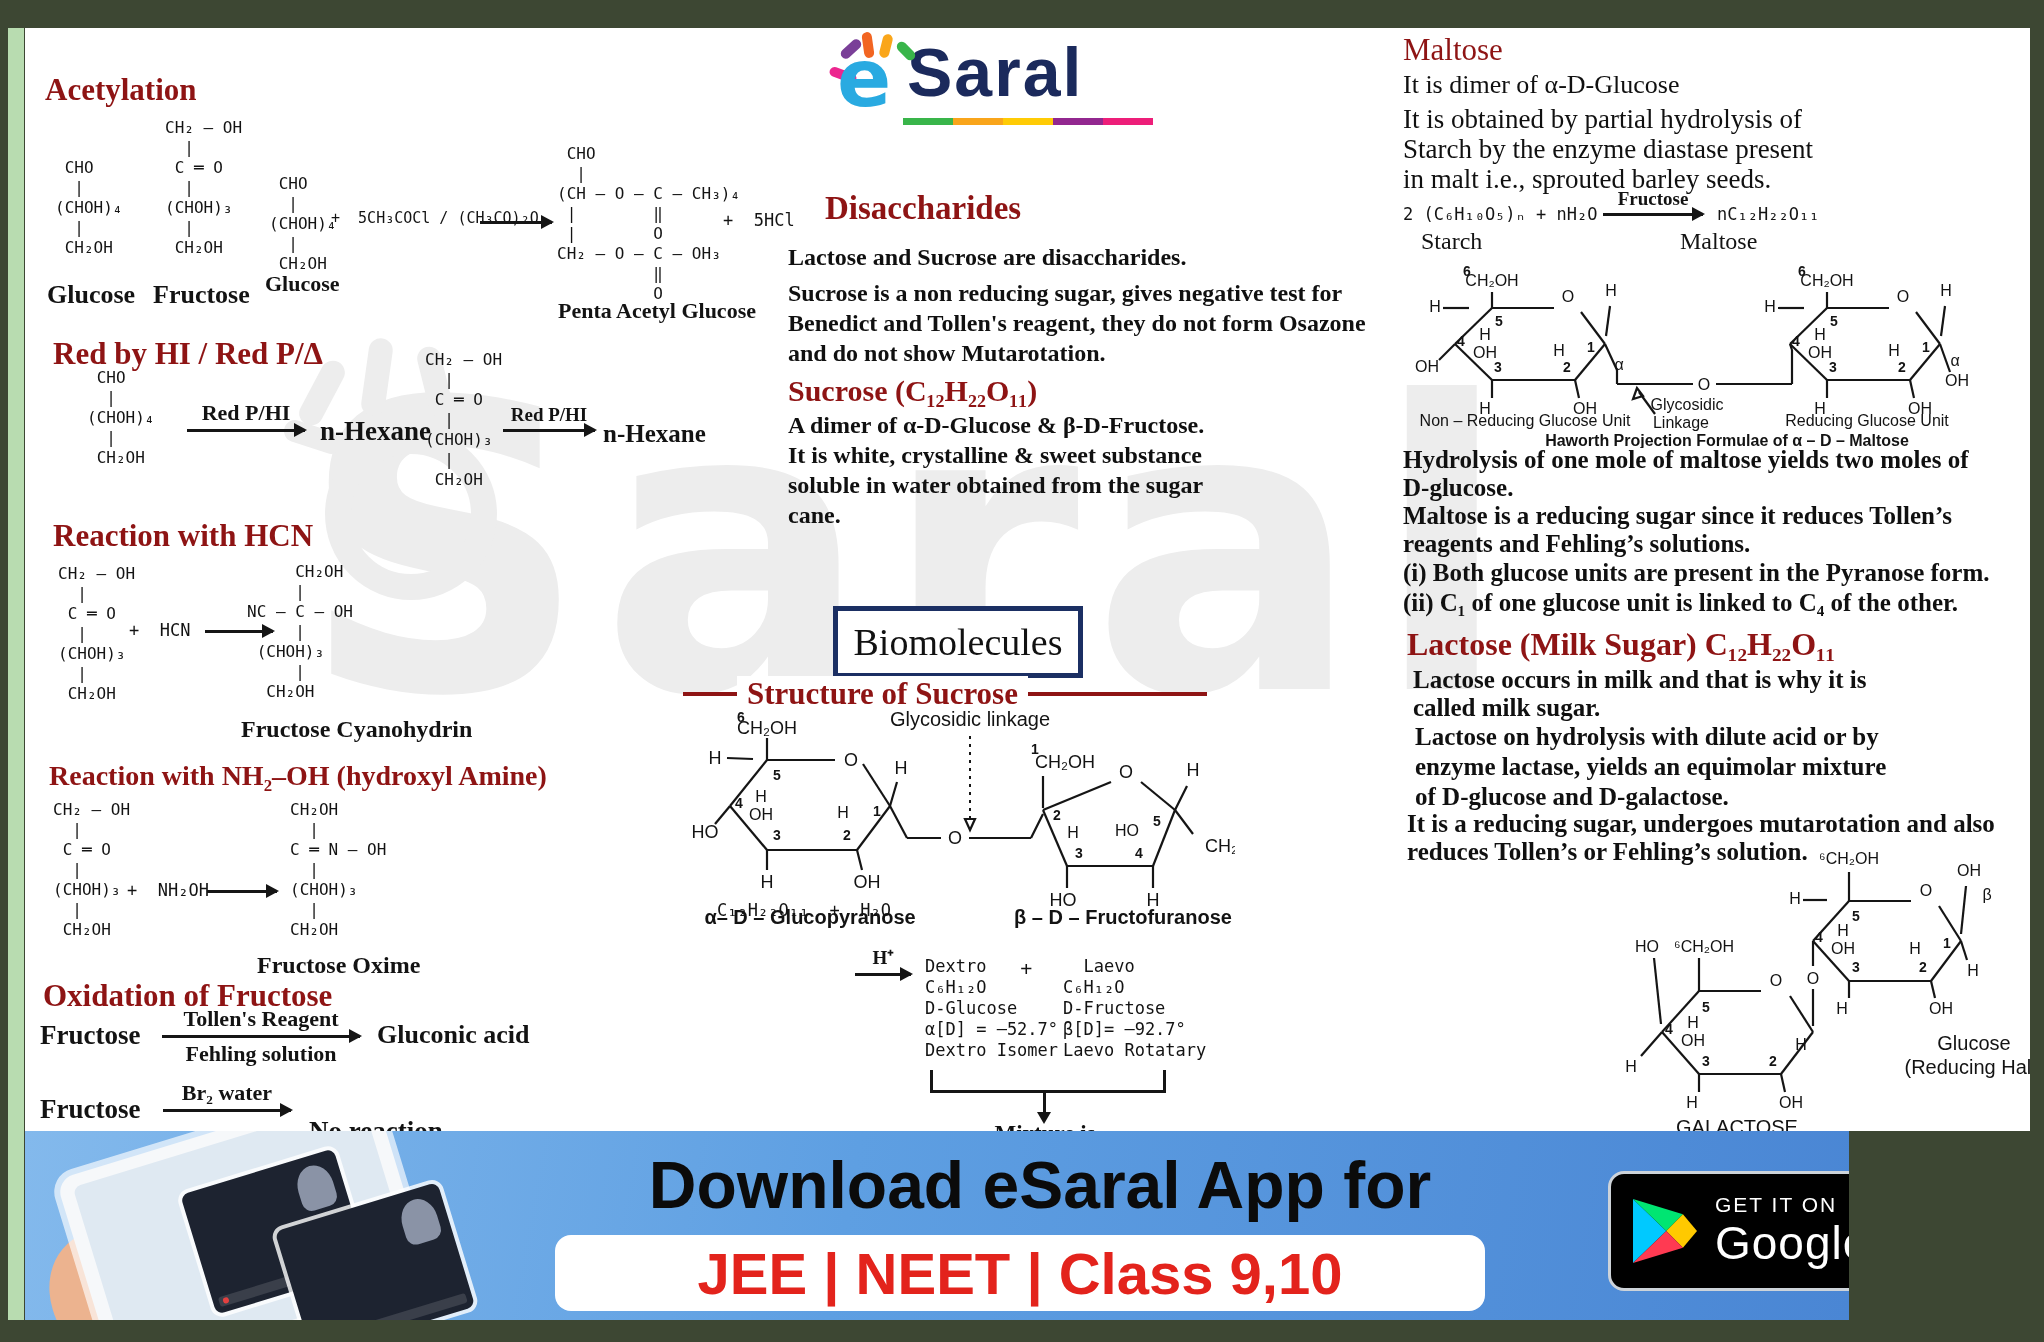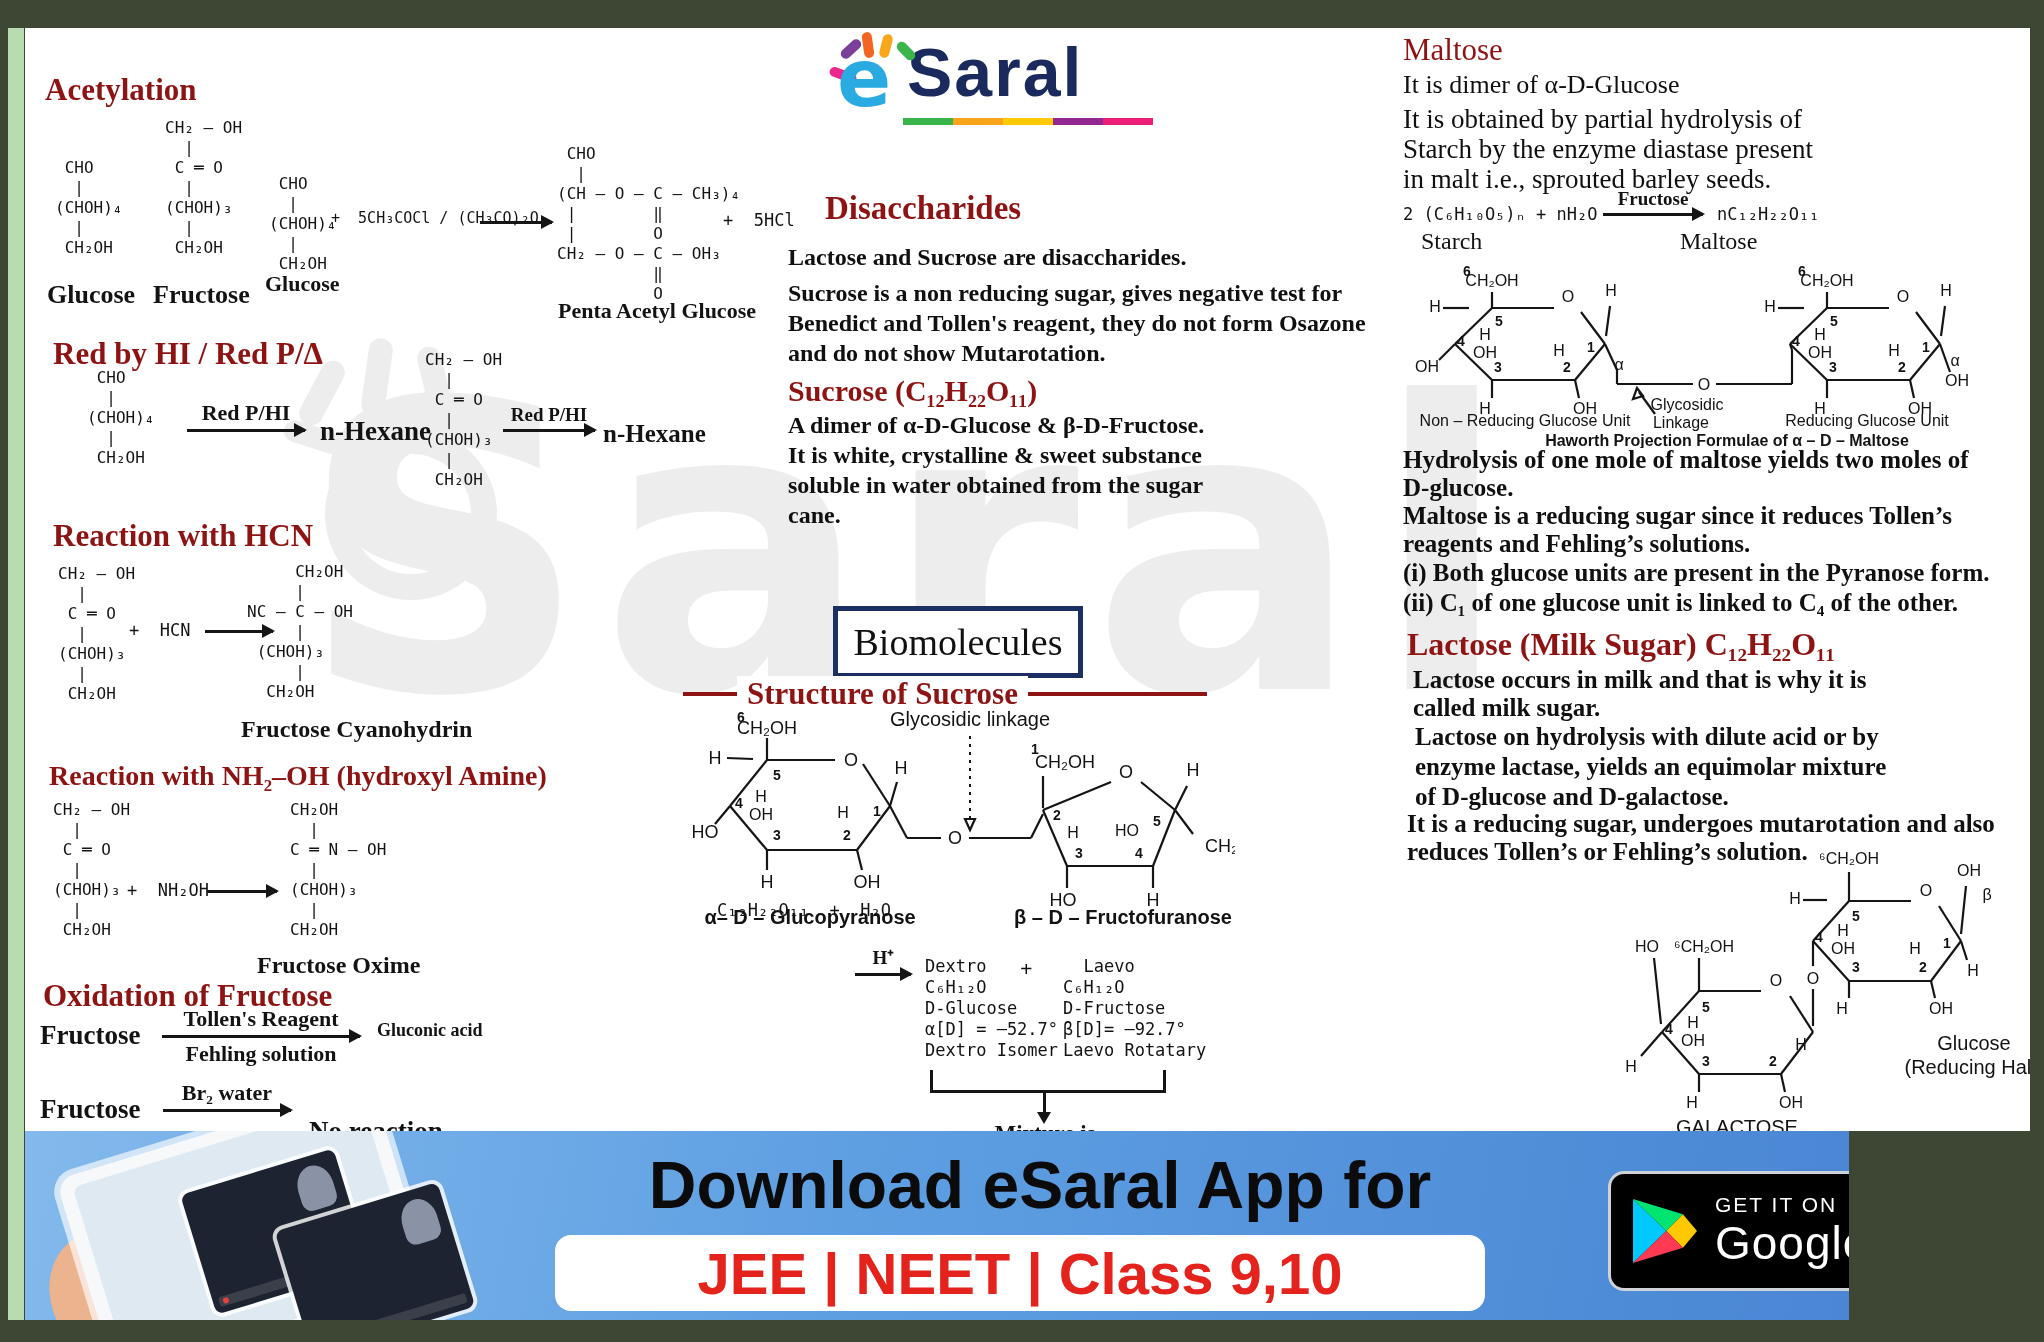--- a/index.html
+++ b/index.html
@@ -191,21 +191,21 @@
 CH₂OH</div>
     <div class="lbl" style="left:232px;top:924px;">Fructose Oxime</div>
 
     <div class="hd" style="left:18px;top:950px;font-size:31px;">Oxidation of Fructose</div>
     <div class="lbl" style="left:15px;top:992px;font-size:27px;">Fructose</div>
     <div class="rx" style="left:137px;top:978px;width:198px;">
       <div class="rx-top">Tollen's Reagent</div>
       <div class="rx-line"></div>
       <div class="rx-bot">Fehling solution</div>
     </div>
-    <div class="lbl" style="left:352px;top:992px;font-size:18px;">Gluconic acid</div>
+    <div class="lbl" style="left:352px;top:992px;font-size:26px;">Gluconic acid</div>
     <div class="lbl" style="left:15px;top:1066px;font-size:27px;">Fructose</div>
     <div class="rx" style="left:138px;top:1052px;width:128px;">
       <div class="rx-top">Br₂ water</div>
       <div class="rx-line"></div>
     </div>
     <div class="lbl" style="left:284px;top:1068px;font-size:27px;margin-top:20px;">No reaction</div>
 
     <div class="logo" style="left:812px;top:4px;">
       <div style="position:relative;width:70px;height:90px;">
         <div class="petal" style="left:-8px;top:38px;width:28px;height:10px;background:#ec268f;transform:rotate(20deg);"></div>

